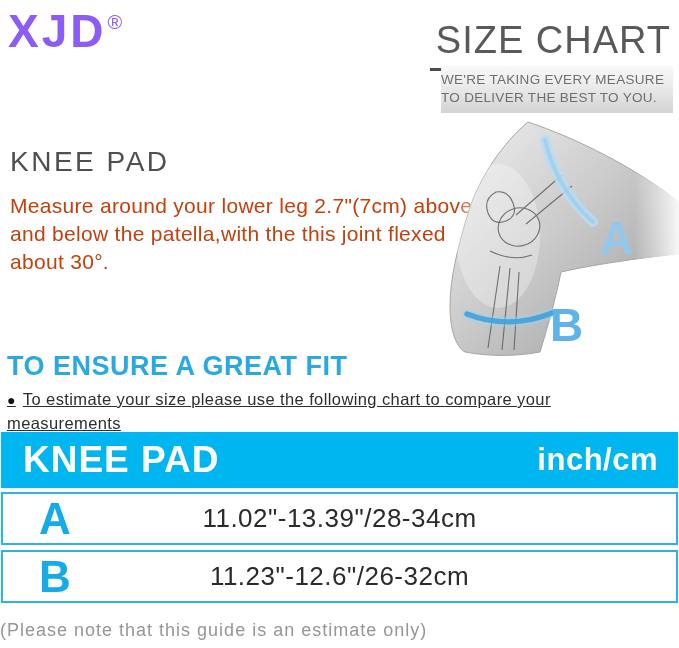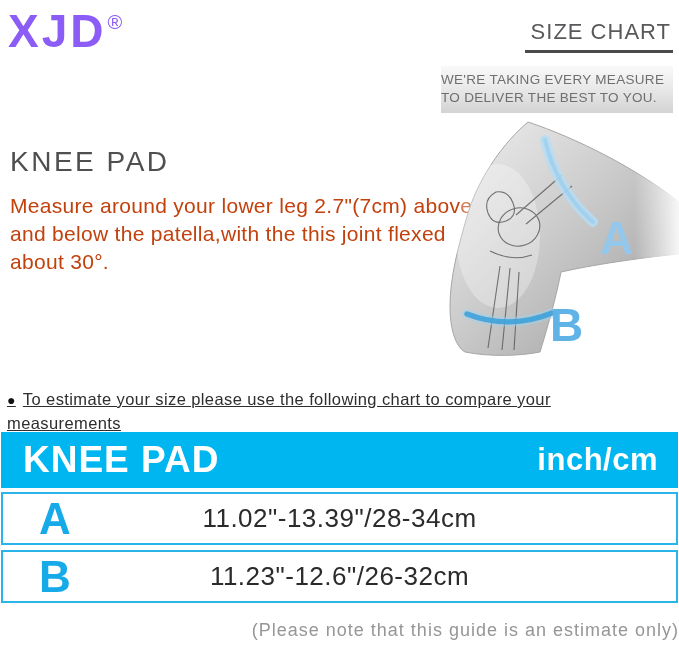--- a/index.html
+++ b/index.html
@@ -6,21 +6,21 @@
   .canvas{
     position:relative;width:679px;height:648px;background:#ffffff;
     font-family:"Liberation Sans",sans-serif;overflow:hidden;
   }
   
   .logo{position:absolute;left:8px;top:8px;font-family:Liberation Sans, sans-serif;
     font-weight:bold;font-size:46px;color:#8b5cf6;letter-spacing:3px;line-height:1;}
   .logo .reg{font-size:20px;font-weight:normal;vertical-align:18px;letter-spacing:0;margin-left:1px;}
   
   .sc-block{position:absolute;top:20px;right:6px;text-align:right;}
-  .sc-title{display:inline-block;font-size:22px;color:#58595b;letter-spacing:1px;
+  .sc-title{display:inline-block;font-size:38px;color:#58595b;letter-spacing:1px;
     padding:0 2px 6px 6px;border-bottom:3px solid #4b4b4b;line-height:1.1;}
   .tagline-box{position:absolute;top:66px;right:6px;width:232px;padding:5px 0 6px 0;
     background:linear-gradient(180deg,#f9f9f9 0%,#e6e6e6 55%,#d3d3d3 100%);
     text-align:left;}
   .tagline-box div{font-size:13.5px;line-height:18px;color:#6f6f6f;letter-spacing:0.3px;}
   
   .product-name{position:absolute;left:10px;top:146px;font-size:28px;color:#4f4f4f;letter-spacing:2.5px;}
   .instructions{position:absolute;left:10px;top:192px;}
   .instructions div{font-size:21px;line-height:28px;color:#c2410c;letter-spacing:0.3px;}
   
@@ -39,21 +39,21 @@
   .tbl-header .t-unit{color:#fff;font-weight:bold;font-size:31px;letter-spacing:0.5px;margin-left:18px;}
   .tbl-row{position:absolute;left:1px;width:677px;height:53px;box-sizing:border-box;
     border:2px solid #29b4ea;background:#fff;}
   .tbl-row.row-a{top:492px;}
   .tbl-row.row-b{top:550px;}
   .row-label{position:absolute;left:36px;top:0;height:49px;display:flex;align-items:center;
     font-size:44px;font-weight:bold;color:#16abe8;}
   .row-value{position:absolute;left:0;right:0;top:0;height:49px;display:flex;
     align-items:center;justify-content:center;font-size:26px;color:#2b2b2b;letter-spacing:0.5px;}
   
-  .disclaimer{position:absolute;left:0;top:620px;width:679px;text-align:right;
+  .disclaimer{position:absolute;left:0;top:620px;width:679px;text-align:left;
     font-size:18px;color:#969696;letter-spacing:1px;}
 </style>
 </head>
 <body>
 
 <div class="canvas">
 
   <div class="logo"><span>XJD</span><span class="reg">®</span></div>
 
   <div class="sc-block">
@@ -107,20 +107,21 @@
       <path d="M105,24 C112,54 128,84 153,106" stroke="#97cdee" stroke-width="4" fill="none" stroke-linecap="round" opacity="0.7"></path>
 
       <path d="M27,198 C55,209 85,208 112,197" stroke="#9ed3f0" stroke-width="10" fill="none" stroke-linecap="round" opacity="0.45"></path>
       <path d="M27,198 C55,209 85,208 112,197" stroke="#3ea2da" stroke-width="5.5" fill="none" stroke-linecap="round" opacity="0.9"></path>
 
       <text x="160" y="138" font-family="Liberation Sans, sans-serif" font-size="46" font-weight="bold" fill="#93c8ec">A</text>
       <text x="110" y="225" font-family="Liberation Sans, sans-serif" font-size="46" font-weight="bold" fill="#5fb3e6">B</text>
     </svg>
   </div>
 
+  <div class="fit-heading">TO ENSURE A GREAT FIT</div>
   <div class="fit-note">
     <span class="bullet">●</span><span>To estimate your size please use the following chart to compare your measurements</span>
   </div>
 
   <div class="tbl-header">
     <span class="t-title">KNEE PAD</span>
     <span class="t-unit">inch/cm</span>
   </div>
 
   <div class="tbl-row row-a">

